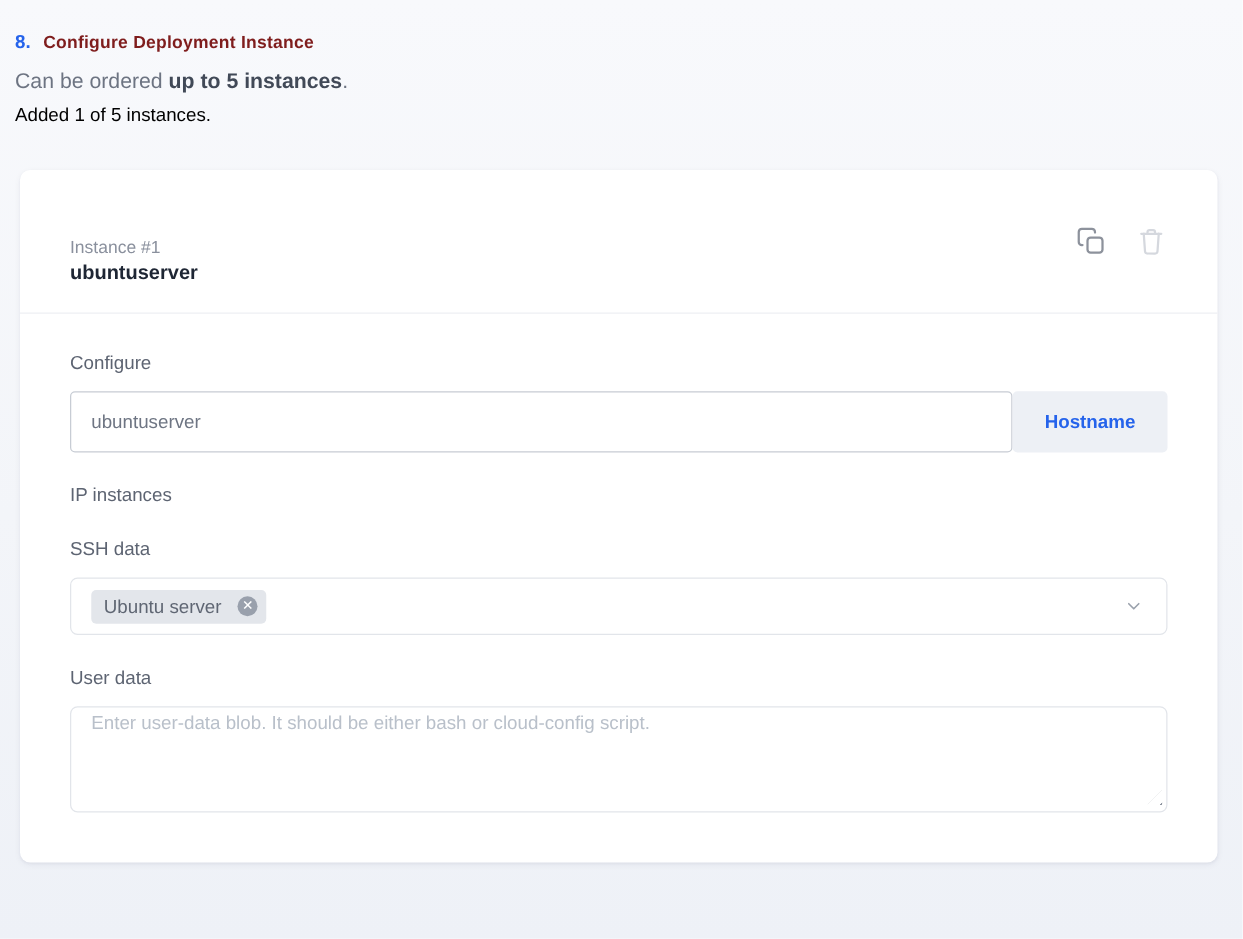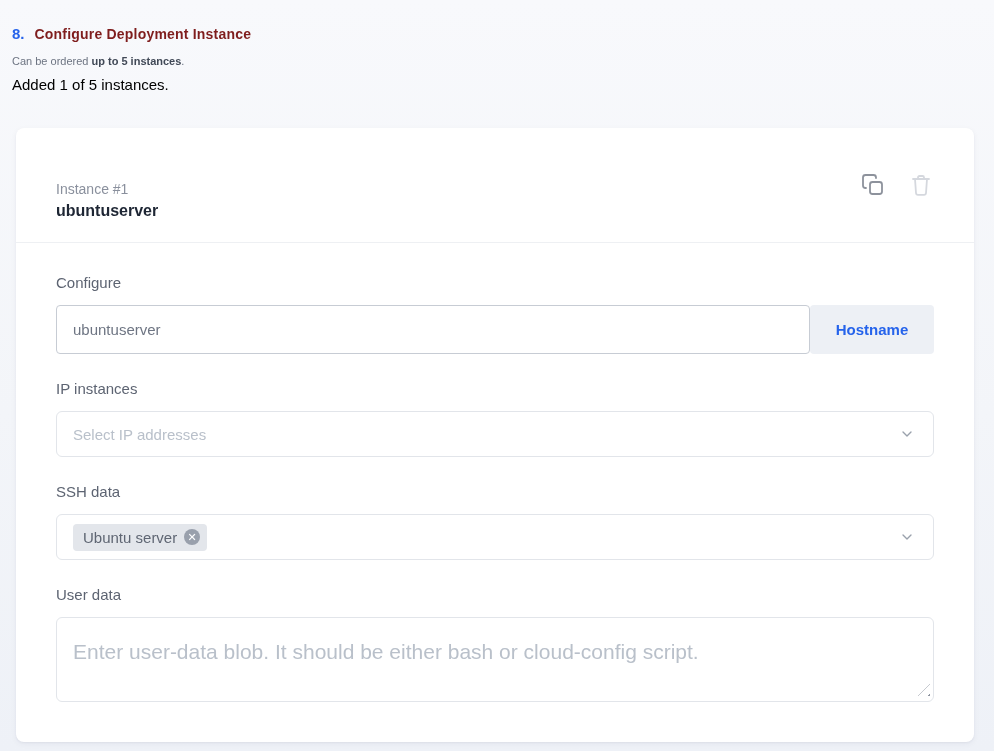--- a/index.html
+++ b/index.html
@@ -6,21 +6,21 @@
   html,body { width:994px; height:751px; }
   body {
     font-family: "Liberation Sans", sans-serif;
     background: linear-gradient(180deg, #f8f9fc 0%, #f3f5f9 55%, #eef1f7 100%);
     overflow: hidden;
   }
   .page-header { padding: 25px 16px 0 12px; }
   .title-row { display:flex; align-items: baseline; gap: 10px; margin-bottom: 13px; }
   .step-number { color:#2563eb; font-size:15px; font-weight:700; }
   .page-title { font-size:14px; font-weight:600; color:#7f1d1d; letter-spacing:.2px; }
-  .subtitle { font-size:11px; color:#6d7482; margin-bottom:9px; }
+  .subtitle { font-size:17px; color:#6d7482; margin-bottom:9px; }
   .subtitle .bold { color:#414957; font-weight:700; }
   .counter { font-size:15px; color:#000000; }
 
   .card {
     margin: 35px 20px 0 16px;
     width: 958px;
     background:#ffffff;
     border-radius:8px;
     box-shadow: 0 2px 6px rgba(30,40,70,0.05), 0 1px 2px rgba(30,40,70,0.05);
   }
@@ -57,38 +57,38 @@
   .select {
     height:46px; background:#fff;
     border:1px solid #e2e5ea; border-radius:6px;
     display:flex; align-items:center; justify-content:space-between;
     padding: 0 18px 0 16px; cursor:pointer;
   }
   .select-placeholder { font-size:15px; color:#b9c0ca; }
   .chevron { display:flex; align-items:center; }
 
   .tag {
-    display:inline-flex; align-items:center; gap:7px;
+    display:inline-flex; align-items:center; gap:13px;
     background:#e3e6eb; border-radius:4px;
     padding: 5px 7px 5px 10px;
     font-size:15px; color:#5f6673;
   }
   .tag-close {
     width:16px; height:16px; border-radius:50%;
     background:#99a0ac; color:#ffffff;
     display:flex; align-items:center; justify-content:center;
     font-size:11px; line-height:1; cursor:pointer; user-select:none;
   }
 
   .textarea-wrap { position:relative; }
   .user-data-textarea {
     width:100%; height:85px;
     border:1px solid #e2e5ea; border-radius:6px;
-    padding: 22px 16px;
-    font-size:21px; color:#6e7583; font-family:inherit;
+    padding: 4px 16px;
+    font-size:15px; color:#6e7583; font-family:inherit;
     resize:none; outline:none; display:block; background:#fff;
   }
   .user-data-textarea::placeholder { color:#b9c0ca; }
   .resize-handle {
     position:absolute; right:4px; bottom:6px;
     width:12px; height:12px;
     background: repeating-linear-gradient(135deg, transparent 0 3px, #8e94a0 3px 4.5px, transparent 4.5px 7px, #8e94a0 7px 8.5px, transparent 8.5px 12px);
     clip-path: polygon(100% 0, 100% 100%, 0 100%);
     cursor: nwse-resize;
   }
@@ -137,28 +137,20 @@
     <div class="field">
       <label class="field-label">Configure</label>
       <div class="hostname-row">
         <input class="text-input" type="text" value="ubuntuserver" style="">
         <button class="generate-btn">Hostname</button>
       </div>
     </div>
 
     <div class="field">
       <label class="field-label">IP instances</label>
-      <div class="select">
-        <span class="select-placeholder">Select IP addresses</span>
-        <span class="chevron">
-          <svg width="16" height="16" viewBox="0 0 24 24" fill="none" stroke="#9aa1ac" stroke-width="2" stroke-linecap="round" stroke-linejoin="round">
-            <polyline points="6 9 12 15 18 9"></polyline>
-          </svg>
-        </span>
-      </div>
     </div>
 
     <div class="field">
       <label class="field-label">SSH data</label>
       <div class="select">
         <span class="tag">
           <span>Ubuntu server</span>
           <span class="tag-close">✕</span>
         </span>
         <span class="chevron">

